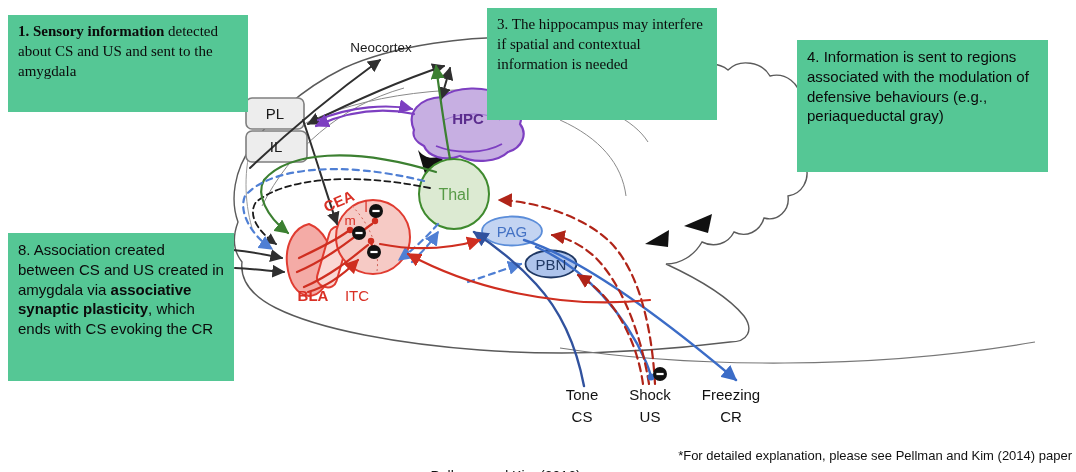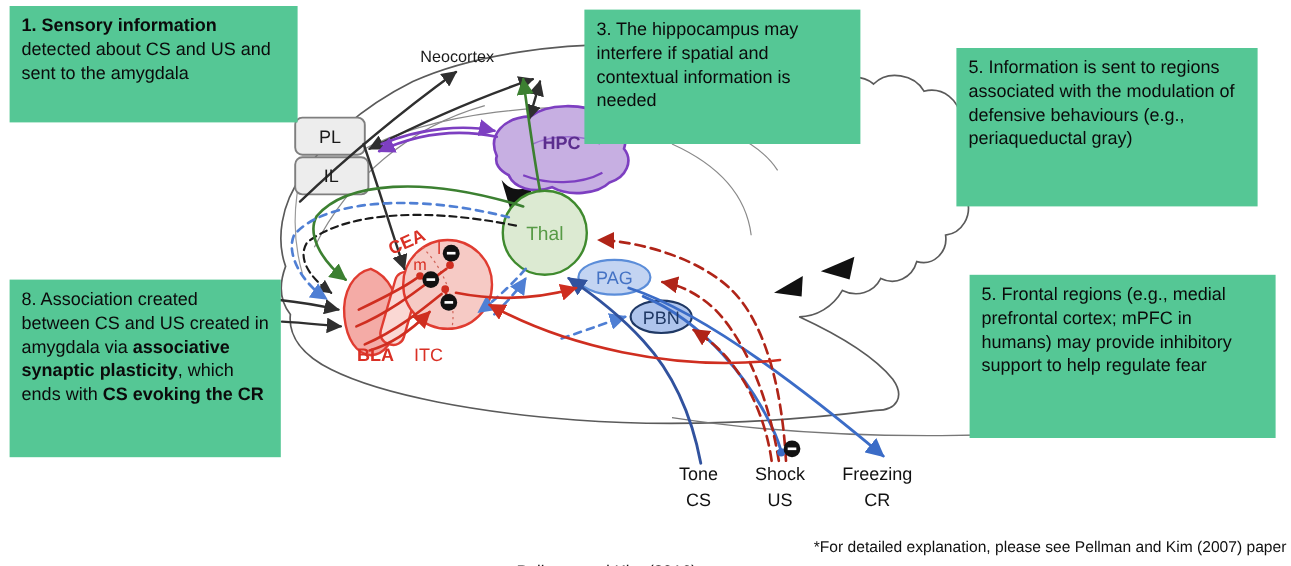--- a/index.html
+++ b/index.html
@@ -187,22 +187,21 @@
   <g>
     <text x="582" y="400" class="stim">Tone</text>
     <text x="582" y="422" class="stim">CS</text>
     <text x="650" y="400" class="stim">Shock</text>
     <text x="650" y="422" class="stim">US</text>
     <text x="731" y="400" class="stim">Freezing</text>
     <text x="731" y="422" class="stim">CR</text>
   </g>
 </svg>
 
-<div class="note" style="left:8px;top:5px;width:240px;min-height:97px;"><span style="font-weight: 700;">1. Sensory information</span><span> detected about CS and US and sent to the amygdala</span></div>
-<div class="note" style="left:8px;top:233px;width:226px;min-height:148px;"><span>8. Association created between CS and US created in amygdala via </span><span style="font-weight: 700;">associative synaptic plasticity</span><span>, which ends with </span><span style="font-weight: 700;">CS evoking the CR</span></div>
-<div class="note" style="left:487px;top:8px;width:230px;min-height:112px;"><span>3. The hippocampus may interfere if spatial and contextual information is needed</span></div>
-<div class="note" style="left:797px;top:40px;width:251px;min-height:132px;"><span>5. Information is sent to regions associated with the modulation of defensive behaviours (e.g., periaqueductal gray)</span></div>
-<div class="note" style="left:808px;top:229px;width:255px;min-height:136px;"><span>5. Frontal regions (e.g., medial prefrontal cortex; mPFC in humans) may provide inhibitory support to help regulate fear</span></div>
+<div class="note" style="left:8px;top:15px;width:240px;min-height:97px;font-family:Liberation Serif, serif;"><span style="font-weight: 700;">1. Sensory information</span><span> detected about CS and US and sent to the amygdala</span></div>
+<div class="note" style="left:8px;top:233px;width:226px;min-height:148px;"><span>8. Association created between CS and US created in amygdala via </span><span style="font-weight: 700;">associative synaptic plasticity</span><span>, which ends with </span><span style="font-weight: 400;">CS evoking the CR</span></div>
+<div class="note" style="left:487px;top:8px;width:230px;min-height:112px;font-family:Liberation Serif, serif;"><span>3. The hippocampus may interfere if spatial and contextual information is needed</span></div>
+<div class="note" style="left:797px;top:40px;width:251px;min-height:132px;"><span>4. Information is sent to regions associated with the modulation of defensive behaviours (e.g., periaqueductal gray)</span></div>
 
 <div class="caption" style="left:378px;top:440px;width:255px;text-align:center;margin-top:28px;">Pellman and Kim (2016)</div>
-<div class="footnote" style="right:4px;top:448px;">*For detailed explanation, please see Pellman and Kim (2007) paper</div>
+<div class="footnote" style="right:4px;top:448px;">*For detailed explanation, please see Pellman and Kim (2014) paper</div>
 
 </div>
 
 </body></html>

